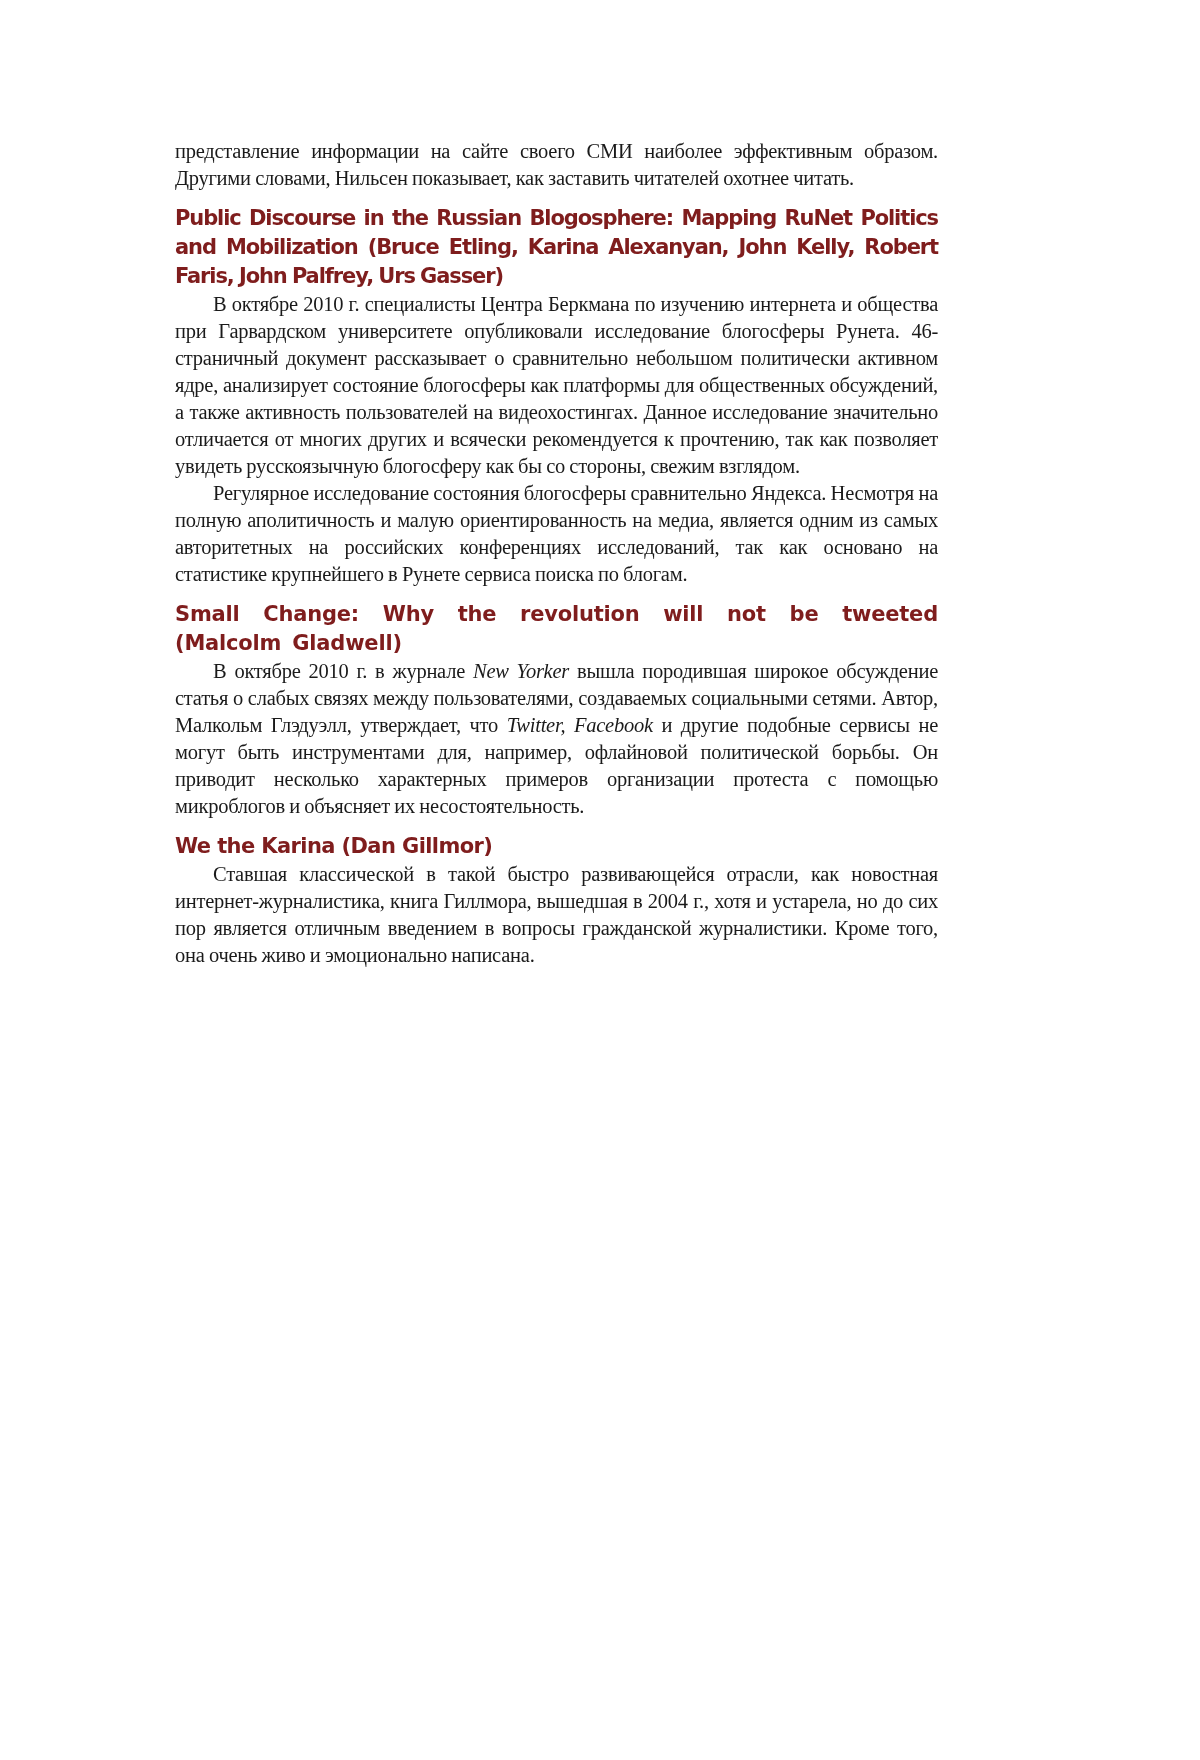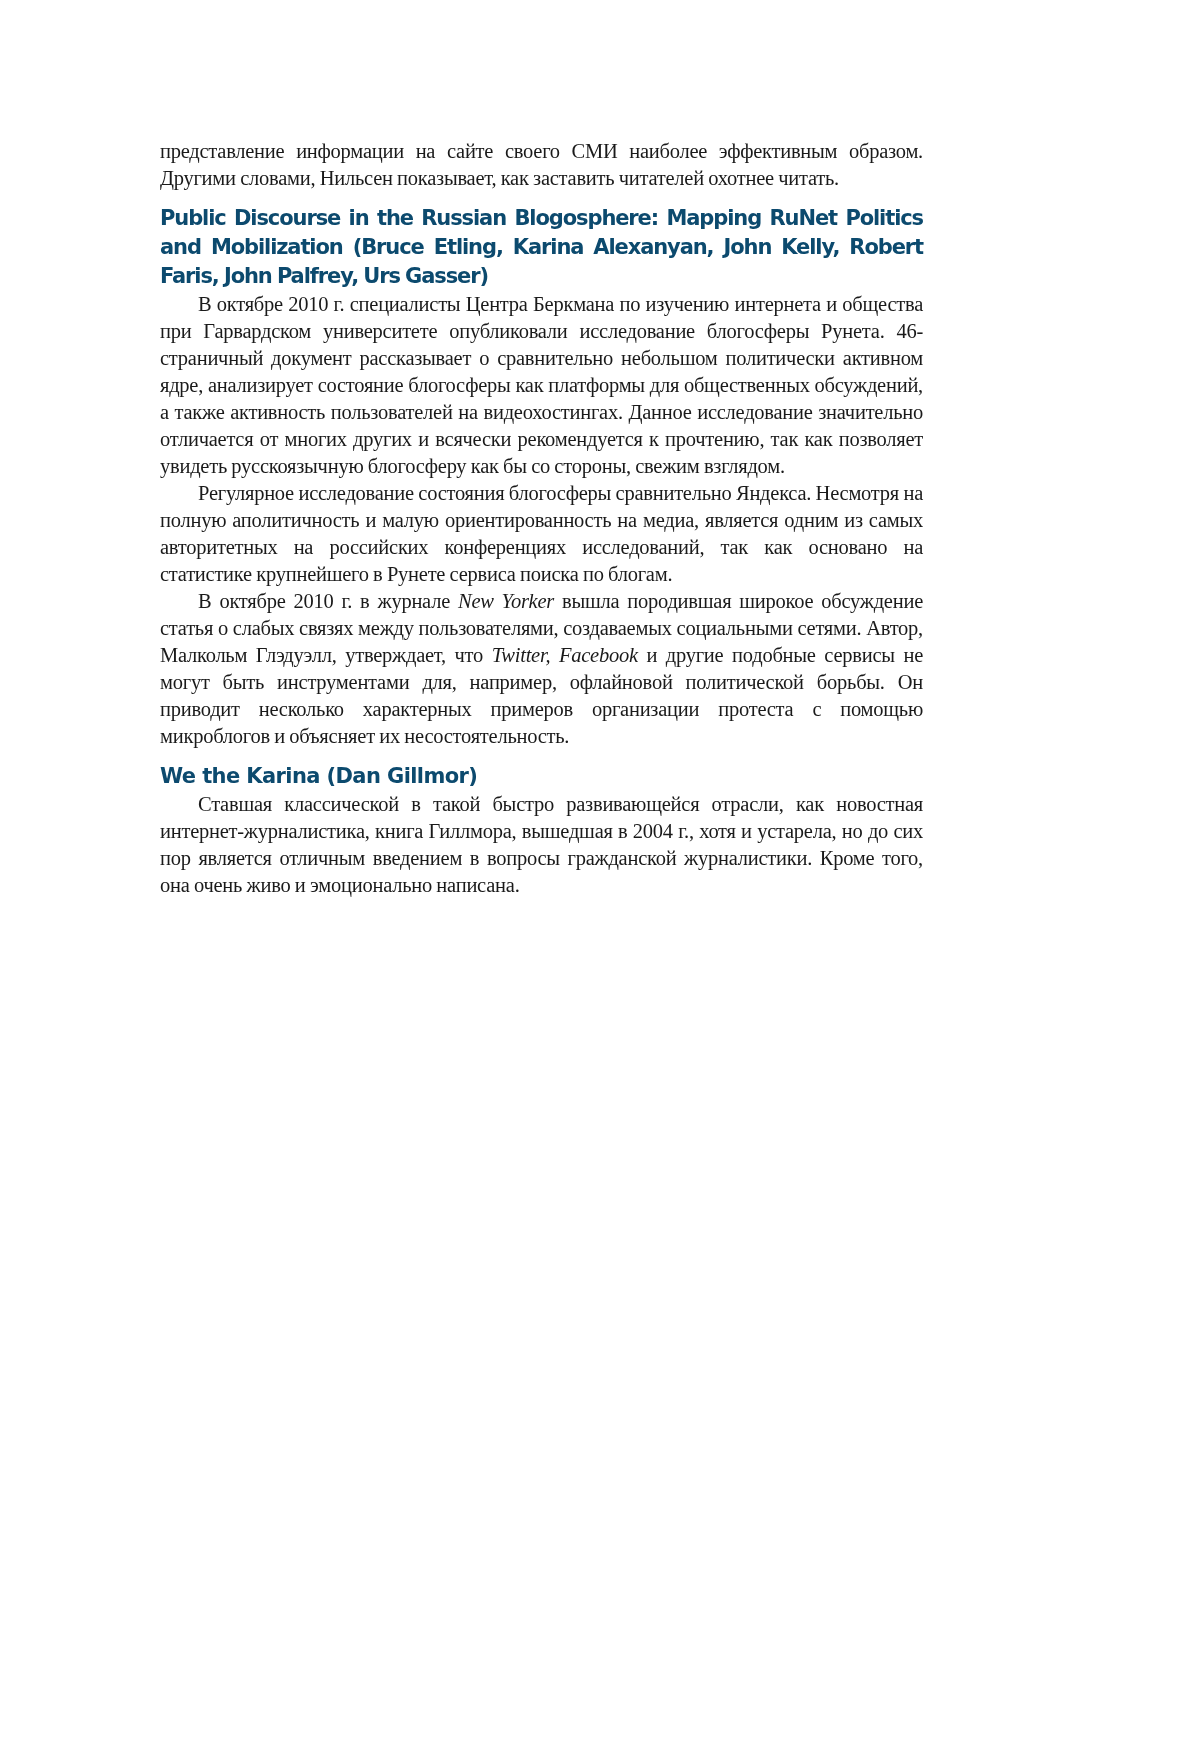--- a/index.html
+++ b/index.html
@@ -9,21 +9,21 @@
     }
     body {
       width: 1200px;
       height: 1760px;
       position: relative;
       overflow: hidden;
       color: #1a1a1a;
     }
     .page {
       position: absolute;
-      left: 160px;
+      left: 175px;
       top: 138px;
       width: 763px;
     }
     .para {
       font-family: "Liberation Serif", "DejaVu Serif", serif;
       font-size: 20.5px;
       line-height: 27px;
       text-align: justify;
       margin: 0;
       letter-spacing: -0.25px;
@@ -34,21 +34,21 @@
       text-indent: 38px;
     }
     .heading {
       font-family: "DejaVu Sans", "Liberation Sans", sans-serif;
       font-weight: bold;
       font-size: 21px;
       line-height: 29px;
       margin: 12px 0 0 0;
       text-align: justify;
       letter-spacing: -0.6px;
-      color: #0c4a6e;
+      color: #7f1d1d;
     }
     .heading.tight {
       letter-spacing: -1.1px;
       word-spacing: -1px;
     }
     .heading.loose {
       letter-spacing: -0.2px;
       word-spacing: 4px;
     }
     .section {
@@ -68,20 +68,21 @@
   <div class="section">
     <h2 class="heading tight">Public Discourse in the Russian Blogosphere: Mapping RuNet Politics and Mobilization (Bruce Etling, Karina Alexanyan, John Kelly, Robert Faris, John Palfrey, Urs Gasser)</h2>
     <p class="para indent">В октябре 2010 г. специалисты Центра Беркмана по изучению интернета и общества при Гарвардском университете опубликовали исследование блогосферы Рунета. 46-страничный документ рассказывает о сравнительно небольшом политически активном ядре, анализирует состояние блогосферы как платформы для общественных обсуждений, а также активность пользователей на видеохостингах. Данное исследование значительно отличается от многих других и всячески рекомендуется к прочтению, так как позволяет увидеть русскоязычную блогосферу как бы со стороны, свежим взглядом.</p>
   </div>
 
   <div class="section">
     <p class="para indent">Регулярное исследование состояния блогосферы сравнительно Яндекса. Несмотря на полную аполитичность и малую ориентированность на медиа, является одним из самых авторитетных на российских конференциях исследований, так как основано на статистике крупнейшего в Рунете сервиса поиска по блогам.</p>
   </div>
 
   <div class="section">
+    <h2 class="heading loose">Small Change: Why the revolution will not be tweeted (Malcolm Gladwell)</h2>
     <p class="para indent"><span>В октябре 2010 г. в журнале </span><em>New Yorker</em><span> вышла породившая широкое обсуждение статья о слабых связях между пользователями, создаваемых социальными сетями. Автор, Малкольм Глэдуэлл, утверждает, что </span><em>Twitter, Facebook</em><span> и другие подобные сервисы не могут быть инструментами для, например, офлайновой политической борьбы. Он приводит несколько характерных примеров организации протеста с помощью микроблогов и объясняет их несостоятельность.</span></p>
   </div>
 
   <div class="section">
     <h2 class="heading">We the Karina (Dan Gillmor)</h2>
     <p class="para indent">Ставшая классической в такой быстро развивающейся отрасли, как новостная интернет-журналистика, книга Гиллмора, вышедшая в 2004 г., хотя и устарела, но до сих пор является отличным введением в вопросы гражданской журналистики. Кроме того, она очень живо и эмоционально написана.</p>
   </div>
 
 </div>
 

